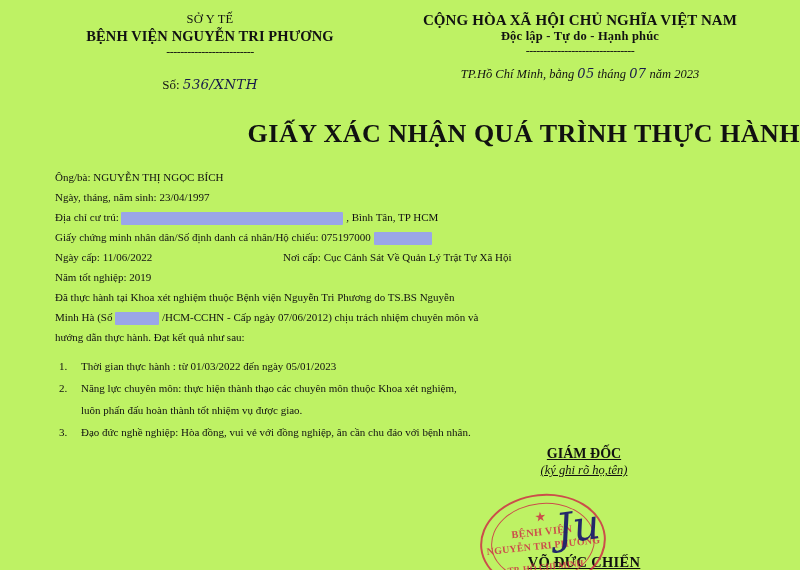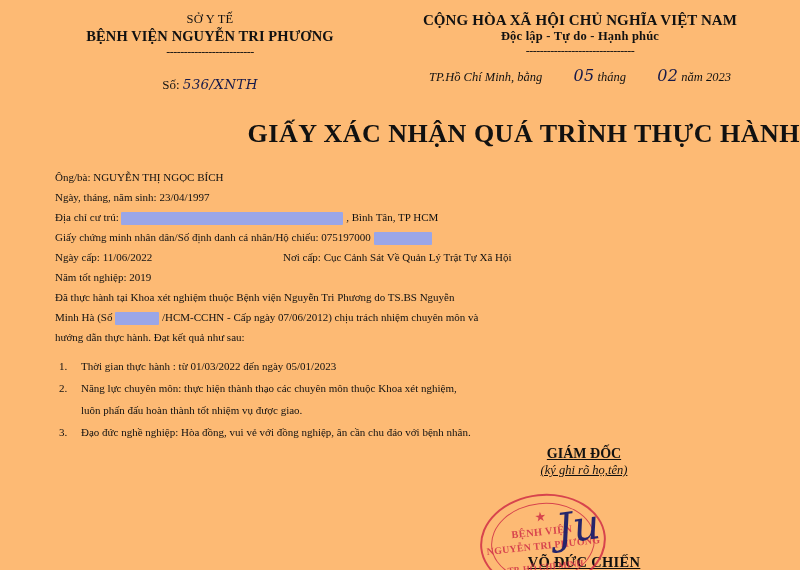--- a/index.html
+++ b/index.html
@@ -7,21 +7,21 @@
     margin: 0; padding: 0;
     width: 800px; height: 570px;
     background: #ffffff;
     font-family: "Liberation Serif", serif;
     color: #111;
     overflow: hidden;
   }
   .page {
     position: relative;
     width: 800px; height: 570px;
-    background: #fdba74;
+    background: #bef264;
   }
 
   
   .header {
     display: flex;
     padding: 12px 30px 0 30px;
   }
   .hdr-left {
     width: 360px;
     text-align: center;
@@ -61,21 +61,21 @@
     font-style: italic;
     color: #16194a;
     font-size: 13.5px;
     letter-spacing: .3px;
   }
   .date-line {
     font-size: 12.5px;
     font-style: italic;
     margin-top: 8px;
   }
-  .date-line .hand { font-size: 16px; margin-left: 28px; }
+  .date-line .hand { font-size: 13px; }
 
   
   .title {
     text-align: right;
     font-weight: bold;
     font-size: 26px;
     letter-spacing: .5px;
     margin-top: 26px;
   }
 
@@ -220,21 +220,21 @@
       </div>
     </div>
     <div class="hdr-right">
       <div class="ln-bold-big">CỘNG HÒA XÃ HỘI CHỦ NGHĨA VIỆT NAM</div>
       <div class="ln-small"><b>Độc lập - Tự do - Hạnh phúc</b></div>
       <div class="rule-dots">-------------------------------</div>
       <div class="date-line">
         <span>TP.Hồ Chí Minh, bằng</span>
         <span class="hand">05</span>
         <span>tháng</span>
-        <span class="hand">02</span>
+        <span class="hand">07</span>
         <span>năm</span>
         <span>2023</span>
       </div>
     </div>
   </div>
 
   <div class="title">GIẤY XÁC NHẬN QUÁ TRÌNH THỰC HÀNH</div>
 
   <div class="body">
 

